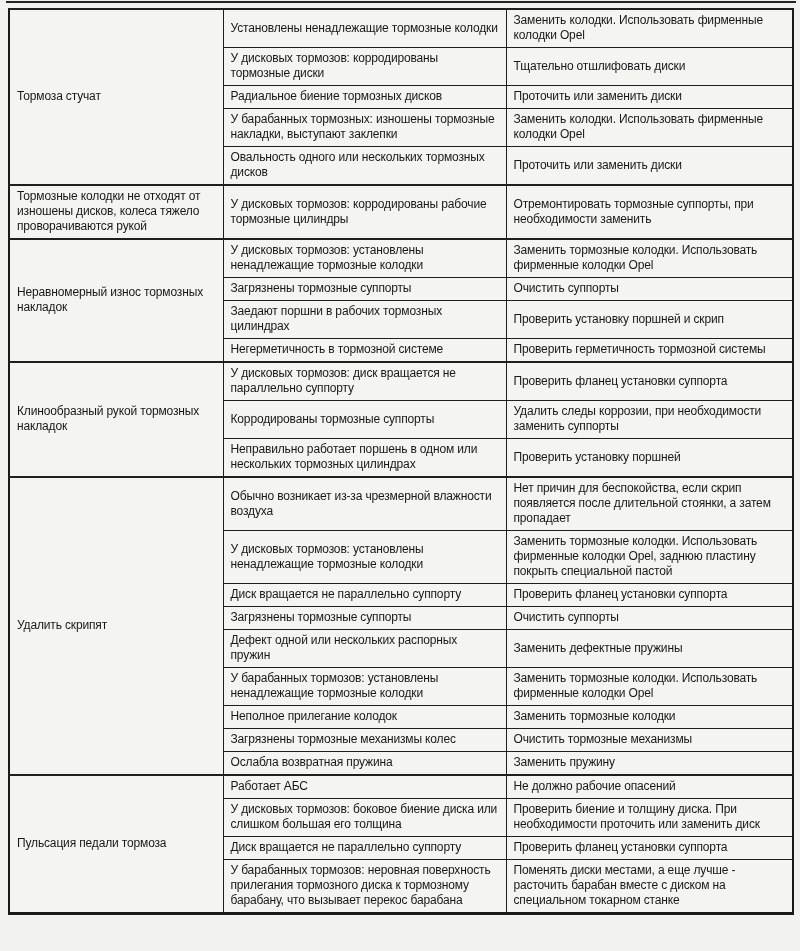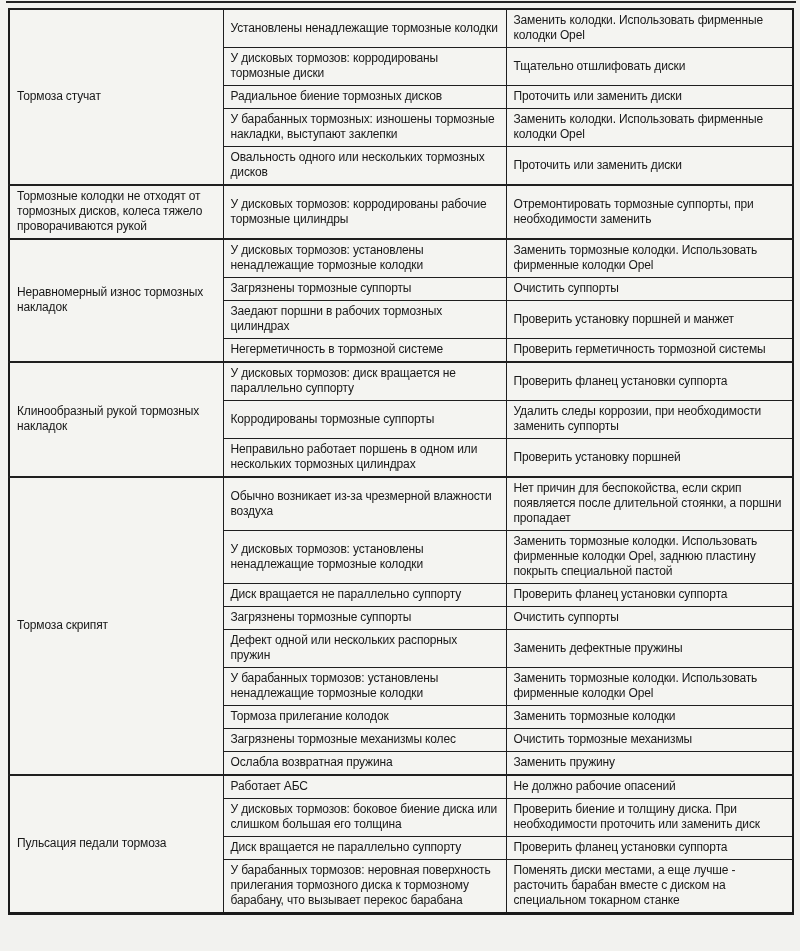--- a/index.html
+++ b/index.html
@@ -65,37 +65,37 @@
       <tr>
         <td class="cause">У барабанных тормозных: изношены тормозные накладки, выступают заклепки</td>
         <td class="rem">Заменить колодки. Использовать фирменные колодки Opel</td>
       </tr>
       <tr>
         <td class="cause">Овальность одного или нескольких тормозных дисков</td>
         <td class="rem">Проточить или заменить диски</td>
       </tr>
 
       <tr class="sec-first">
-        <td class="sym">Тормозные колодки не отходят от тормозных дисков, колеса тяжело проворачиваются рукой</td>
+        <td class="sym">Тормозные колодки не отходят от изношены дисков, колеса тяжело проворачиваются рукой</td>
         <td class="cause">У дисковых тормозов: корродированы рабочие тормозные цилиндры</td>
         <td class="rem">Отремонтировать тормозные суппорты, при необходимости заменить</td>
       </tr>
 
       <tr class="sec-first">
         <td class="sym" rowspan="4">Неравномерный износ тормозных накладок</td>
         <td class="cause">У дисковых тормозов: установлены ненадлежащие тормозные колодки</td>
         <td class="rem">Заменить тормозные колодки. Использовать фирменные колодки Opel</td>
       </tr>
       <tr>
         <td class="cause">Загрязнены тормозные суппорты</td>
         <td class="rem">Очистить суппорты</td>
       </tr>
       <tr>
         <td class="cause">Заедают поршни в рабочих тормозных цилиндрах</td>
-        <td class="rem">Проверить установку поршней и манжет</td>
+        <td class="rem">Проверить установку поршней и скрип</td>
       </tr>
       <tr>
         <td class="cause">Негерметичность в тормозной системе</td>
         <td class="rem">Проверить герметичность тормозной системы</td>
       </tr>
 
       <tr class="sec-first">
         <td class="sym" rowspan="3">Клинообразный рукой тормозных накладок</td>
         <td class="cause">У дисковых тормозов: диск вращается не параллельно суппорту</td>
         <td class="rem">Проверить фланец установки суппорта</td>
@@ -103,23 +103,23 @@
       <tr>
         <td class="cause">Корродированы тормозные суппорты</td>
         <td class="rem">Удалить следы коррозии, при необходимости заменить суппорты</td>
       </tr>
       <tr>
         <td class="cause">Неправильно работает поршень в одном или нескольких тормозных цилиндрах</td>
         <td class="rem">Проверить установку поршней</td>
       </tr>
 
       <tr class="sec-first">
-        <td class="sym" rowspan="9">Тормоза скрипят</td>
+        <td class="sym" rowspan="9">Удалить скрипят</td>
         <td class="cause">Обычно возникает из-за чрезмерной влажности воздуха</td>
-        <td class="rem">Нет причин для беспокойства, если скрип появляется после длительной стоянки, а поршни пропадает</td>
+        <td class="rem">Нет причин для беспокойства, если скрип появляется после длительной стоянки, а затем пропадает</td>
       </tr>
       <tr>
         <td class="cause">У дисковых тормозов: установлены ненадлежащие тормозные колодки</td>
         <td class="rem">Заменить тормозные колодки. Использовать фирменные колодки Opel, заднюю пластину покрыть специальной пастой</td>
       </tr>
       <tr>
         <td class="cause">Диск вращается не параллельно суппорту</td>
         <td class="rem">Проверить фланец установки суппорта</td>
       </tr>
       <tr>
@@ -128,21 +128,21 @@
       </tr>
       <tr>
         <td class="cause">Дефект одной или нескольких распорных пружин</td>
         <td class="rem">Заменить дефектные пружины</td>
       </tr>
       <tr>
         <td class="cause">У барабанных тормозов: установлены ненадлежащие тормозные колодки</td>
         <td class="rem">Заменить тормозные колодки. Использовать фирменные колодки Opel</td>
       </tr>
       <tr>
-        <td class="cause">Тормоза прилегание колодок</td>
+        <td class="cause">Неполное прилегание колодок</td>
         <td class="rem">Заменить тормозные колодки</td>
       </tr>
       <tr>
         <td class="cause">Загрязнены тормозные механизмы колес</td>
         <td class="rem">Очистить тормозные механизмы</td>
       </tr>
       <tr>
         <td class="cause">Ослабла возвратная пружина</td>
         <td class="rem">Заменить пружину</td>
       </tr>

